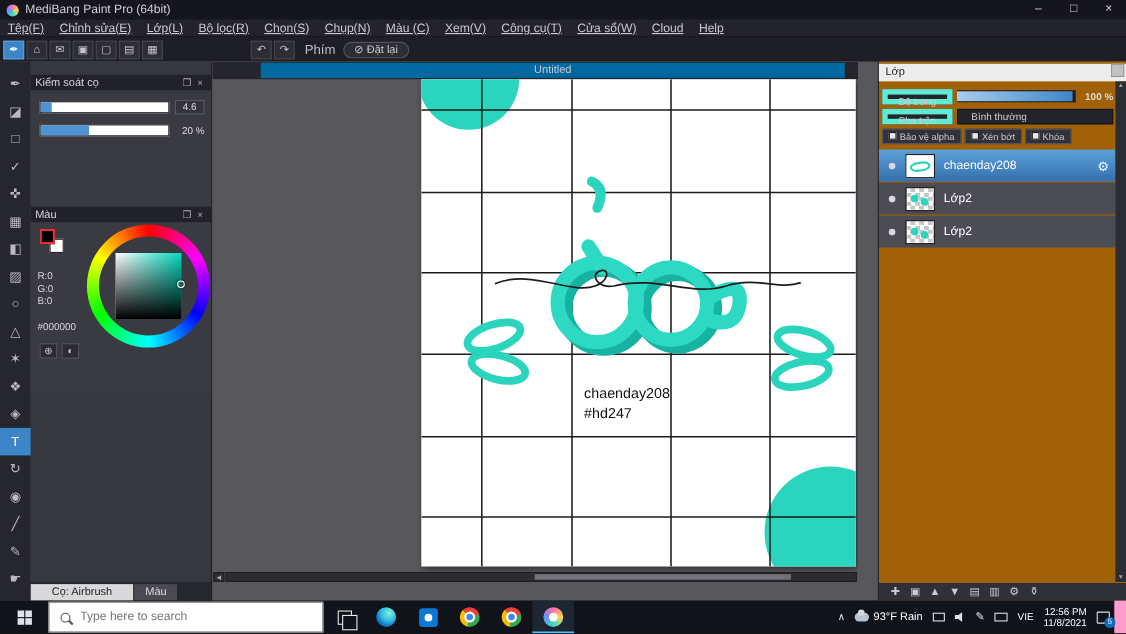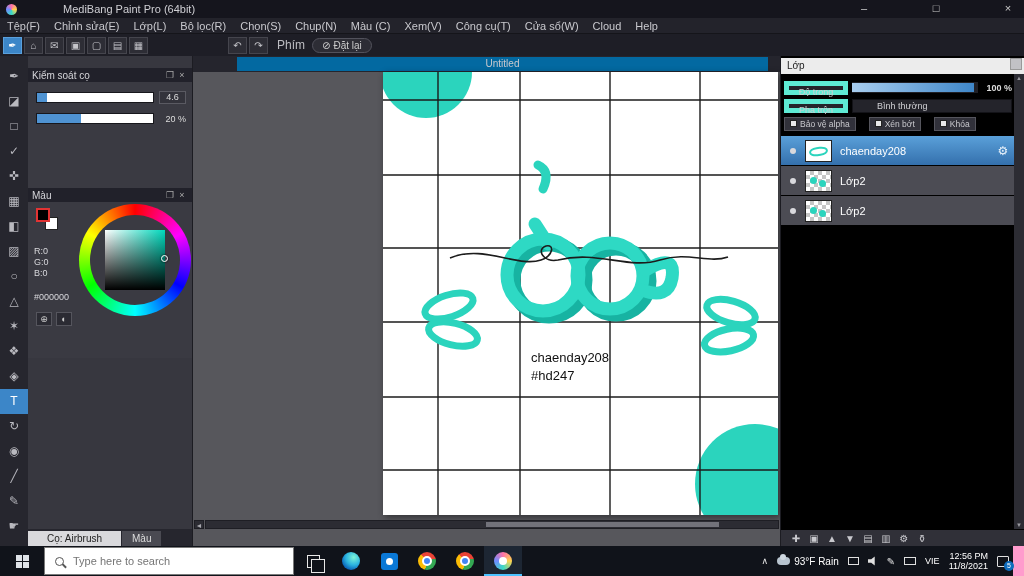--- a/index.html
+++ b/index.html
@@ -2,30 +2,30 @@
 <html><head>
 <meta charset="utf-8">
 <style>
   *{box-sizing:border-box;margin:0;padding:0;}
   html,body{width:1024px;height:576px;overflow:hidden;background:#000;
     font-family:"Liberation Sans","DejaVu Sans",sans-serif;}
   #screen{position:relative;width:1024px;height:576px;overflow:hidden;background:#2a2a32;}
 
   
   .titlebar{position:absolute;top:0;left:0;right:0;height:18px;background:#15151d;
-    display:flex;align-items:center;color:#cfcfd4;font-size:11px;gap:40px;}
+    display:flex;align-items:center;color:#cfcfd4;font-size:11px;}
   .app-icon{width:11px;height:11px;border-radius:50%;margin:0 6px;
     background:conic-gradient(#ff71a8,#ffd24d,#3ad9c5,#6f8dff,#ff71a8);}
   .tb-spacer{flex:1;}
   .win-btn{width:32px;height:18px;line-height:17px;text-align:center;color:#ccc;font-size:11px;}
 
   
   .menubar{position:absolute;top:18px;left:0;right:0;height:16px;background:#23232b;
     border-bottom:1px solid #15151a;display:flex;align-items:center;font-size:11px;color:#c9c9ce;}
-  .menu-item{padding:16px 7px;line-height:16px;}
+  .menu-item{padding:16px 7px;line-height:16px;text-decoration:underline;}
 
   
   .toolbar{position:absolute;top:34px;left:0;right:0;height:22px;background:#1e1e26;
     display:flex;align-items:center;padding-left:3px;color:#bbb;}
   .tbtn{width:19px;height:17px;line-height:15px;text-align:center;background:#2d2d35;
     border:1px solid #45454d;margin-right:2px;font-size:10px;color:#c5c5ca;}
   .tbtn.active{background:#3c86c8;border-color:#5aa0dc;color:#fff;}
   .undo-group{margin-left:78px;display:flex;}
   .phim{margin:0 7px;font-size:12px;color:#bdbdc2;}
   .reset-btn{display:flex;align-items:center;gap:3px;background:#2d2d35;border:1px solid #52525c;
@@ -83,34 +83,34 @@
     color:#c9c9ce;font-size:10px;text-align:center;line-height:14px;margin-left:32px;}
   .page{position:absolute;left:190px;top:16px;width:395px;height:443px;background:#fff;
     box-shadow:2px 2px 7px rgba(0,0,0,.45);}
   .hscroll{position:absolute;left:12px;right:1px;bottom:17px;height:9px;background:#2c2c33;
     border:1px solid #1e1e24;}
   .hthumb{position:absolute;left:280px;width:233px;top:1px;bottom:1px;background:#72727a;}
   .hscroll-arrow{position:absolute;left:1px;bottom:17px;width:10px;height:9px;color:#a8a8ae;
     font-size:7px;line-height:9px;text-align:center;background:#2c2c33;border:1px solid #1e1e24;}
 
   
-  .layerspanel{position:absolute;right:0;top:0;bottom:0;width:244px;background:#000000;
+  .layerspanel{position:absolute;right:0;top:0;bottom:0;width:226px;background:#a16207;
     border-left:1px solid #1c1c22;}
   .lp-header{position:absolute;top:2px;left:0;right:0;height:16px;background:#ececec;color:#222;
     font-size:10px;line-height:16px;padding-left:6px;}
   .lp-header-box{position:absolute;right:2px;top:2px;width:12px;height:12px;background:#c2c2c6;border:1px solid #999;}
   .lp-row{position:absolute;left:3px;right:12px;height:15px;display:flex;align-items:center;gap:4px;}
   .lp-pill{width:64px;background:#24242b;border:5px solid #5eead4;color:#cfcfd3;font-size:9px;
     height:14px;line-height:12px;text-align:center;}
   .op-track{flex:1;height:11px;background:#202026;position:relative;}
   .op-fill{position:absolute;left:0;top:1px;bottom:1px;width:97%;
     background:linear-gradient(to right,#a8cdee,#3f87c9);}
   .op-val{font-size:9px;color:#ddd;width:30px;text-align:right;font-weight:bold;}
   .blend-box{flex:1;height:14px;background:#24242b;border:1px solid #131318;color:#cfcfd3;
-    font-size:9px;line-height:12px;padding-left:24px;}
+    font-size:9px;line-height:12px;padding-left:12px;}
   .chk{display:flex;align-items:center;gap:3px;background:#31313a;border:1px solid #55555d;
     height:14px;padding:0 5px;font-size:8.5px;color:#c9c9ce;}
   .chk-box{width:7px;height:7px;background:#e8e8e8;border:1px solid #222;}
   .layer-list{position:absolute;top:80px;left:0;right:10px;}
   .layer-row{height:29px;margin-bottom:1px;background:#4c4c54;display:flex;align-items:center;}
   .layer-row.selected{background:linear-gradient(#5aa0d9,#3470ad);}
   .eye{width:6px;height:6px;border-radius:50%;background:#d9d9dd;margin:0 9px;}
   .thumb{width:27px;height:22px;background:#fff;border:1px solid #222;margin-right:8px;
     position:relative;overflow:hidden;flex:none;}
   .thumb.checker{background:repeating-conic-gradient(#c6c6c6 0% 25%,#fff 0% 50%) 0 0/8px 8px;}
@@ -363,21 +363,21 @@
             <span class="op-fill"></span>
           </span>
         <span class="op-val">100 %</span>
       </div>
 
       <div class="lp-row" style="top:42px">
         <span class="lp-pill">Pha trộn</span>
         <span class="blend-box">Bình thường</span>
       </div>
 
-      <div class="lp-row" style="top:60px;gap:13px">
+      <div class="lp-row" style="top:60px;gap:3px">
         <span class="chk">
           <span class="chk-box"></span>
           <span>Bảo vệ alpha</span>
         </span>
         <span class="chk">
           <span class="chk-box"></span>
           <span>Xén bớt</span>
         </span>
         <span class="chk">
           <span class="chk-box"></span>

